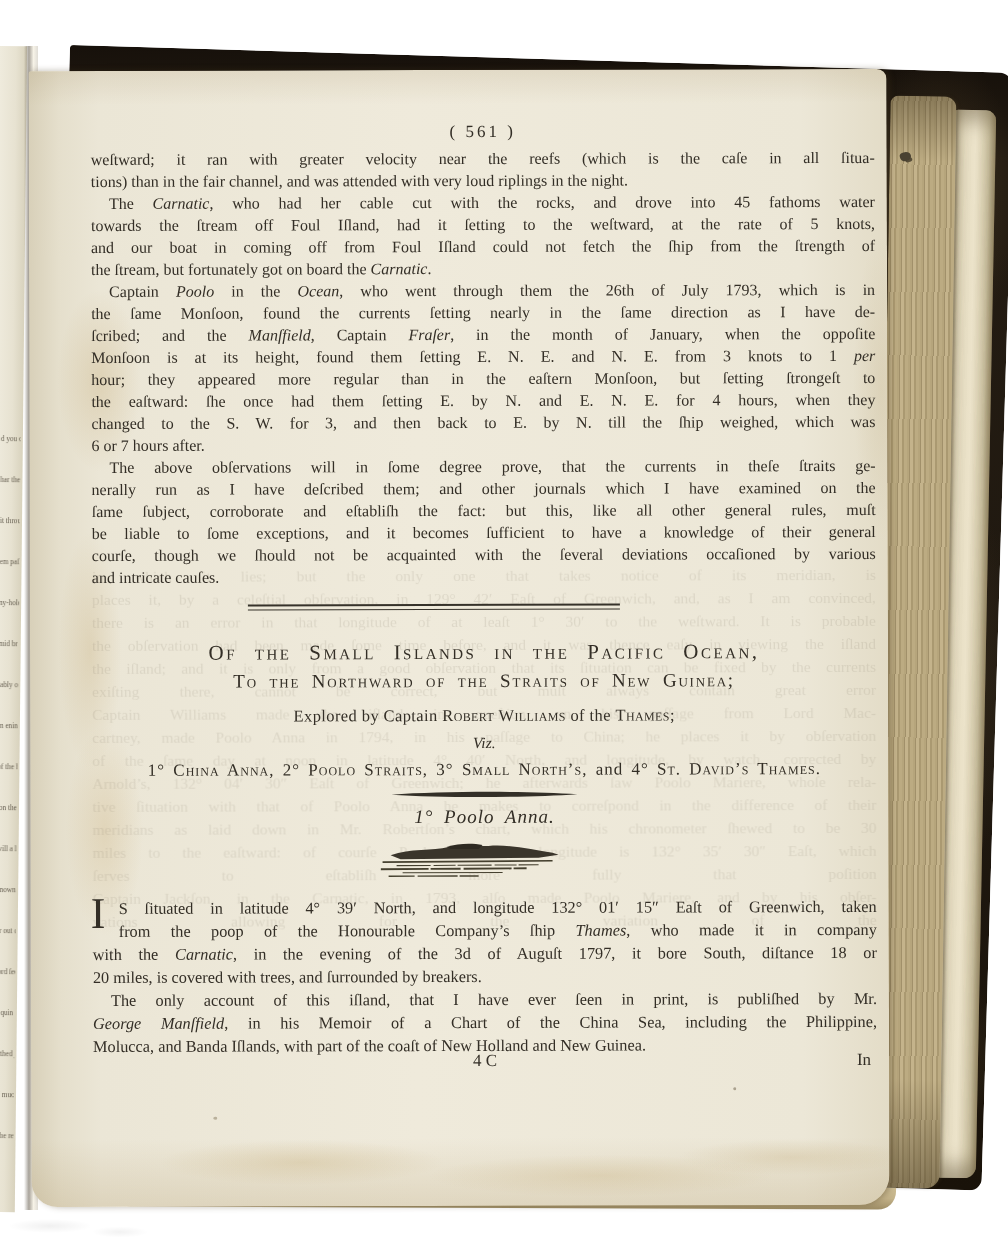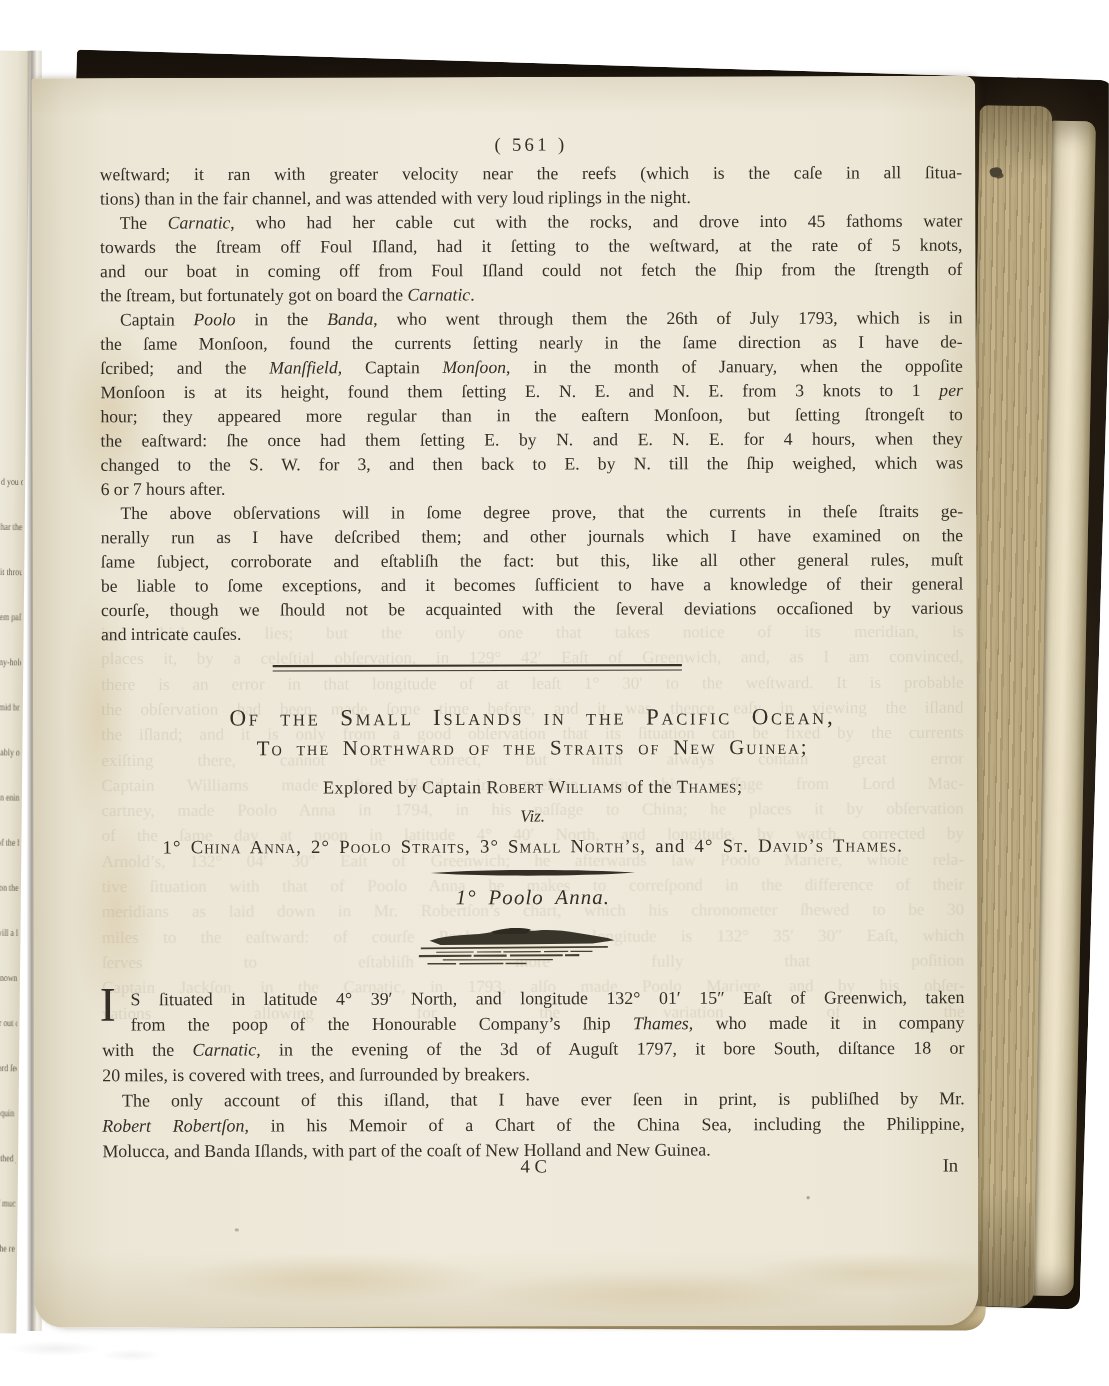--- a/index.html
+++ b/index.html
@@ -194,23 +194,23 @@
           <div class="tline just">weſtward; it ran with greater velocity near the reefs (which is the caſe in all ſitua-</div>
           <div class="tline">tions) than in the fair channel, and was attended with very loud riplings in the night.</div>
         </div>
         <div class="para">
           <div class="tline just ind">The <i>Carnatic</i>, who had her cable cut with the rocks, and drove into 45 fathoms water</div>
           <div class="tline just">towards the ſtream off Foul Iſland, had it ſetting to the weſtward, at the rate of 5 knots,</div>
           <div class="tline just">and our boat in coming off from Foul Iſland could not fetch the ſhip from the ſtrength of</div>
           <div class="tline">the ſtream, but fortunately got on board the <i>Carnatic</i>.</div>
         </div>
         <div class="para">
-          <div class="tline just ind">Captain <i>Poolo</i> in the <i>Banda</i>, who went through them the 26th of July 1793, which is in</div>
+          <div class="tline just ind">Captain <i>Poolo</i> in the <i>Ocean</i>, who went through them the 26th of July 1793, which is in</div>
           <div class="tline just">the ſame Monſoon, found the currents ſetting nearly in the ſame direction as I have de-</div>
-          <div class="tline just">ſcribed; and the <i>Manſfield</i>, Captain <i>Monſoon</i>, in the month of January, when the oppoſite</div>
+          <div class="tline just">ſcribed; and the <i>Manſfield</i>, Captain <i>Fraſer</i>, in the month of January, when the oppoſite</div>
           <div class="tline just">Monſoon is at its height, found them ſetting E. N. E. and N. E. from 3 knots to 1 <i>per</i></div>
           <div class="tline just">hour; they appeared more regular than in the eaſtern Monſoon, but ſetting ſtrongeſt to</div>
           <div class="tline just">the eaſtward: ſhe once had them ſetting E. by N. and E. N. E. for 4 hours, when they</div>
           <div class="tline just">changed to the S. W. for 3, and then back to E. by N. till the ſhip weighed, which was</div>
           <div class="tline">6 or 7 hours after.</div>
         </div>
         <div class="para">
           <div class="tline just ind">The above obſervations will in ſome degree prove, that the currents in theſe ſtraits ge-</div>
           <div class="tline just">nerally run as I have deſcribed them; and other journals which I have examined on the</div>
           <div class="tline just">ſame ſubject, corroborate and eſtabliſh the fact: but this, like all other general rules, muſt</div>
@@ -253,21 +253,21 @@
     <div class="printed island-block" id="island-block">
         <div class="para">
           <span class="initial">I</span>
           <div class="tline just ai">S ſituated in latitude 4° 39′ North, and longitude 132° 01′ 15″ Eaſt of Greenwich, taken</div>
           <div class="tline just ai">from the poop of the Honourable Company’s ſhip <i>Thames</i>, who made it in company</div>
           <div class="tline just">with the <i>Carnatic</i>, in the evening of the 3d of Auguſt 1797, it bore South, diſtance 18 or</div>
           <div class="tline">20 miles, is covered with trees, and ſurrounded by breakers.</div>
         </div>
         <div class="para">
           <div class="tline just ind">The only account of this iſland, that I have ever ſeen in print, is publiſhed by Mr.</div>
-          <div class="tline just"><i>Robert Robertſon</i>, in his Memoir of a Chart of the China Sea, including the Philippine,</div>
+          <div class="tline just"><i>George Manſfield</i>, in his Memoir of a Chart of the China Sea, including the Philippine,</div>
           <div class="tline">Molucca, and Banda Iſlands, with part of the coaſt of New Holland and New Guinea.</div>
         </div>
       </div>
 
     <div class="printed catchline">
       <span class="sig">4 C</span>
       <span class="catchword">In</span>
     </div>
 
     <div class="speck" style="left:368px;top:240px;width:3px;height:3px;background:rgba(90,78,55,.5);"></div>

